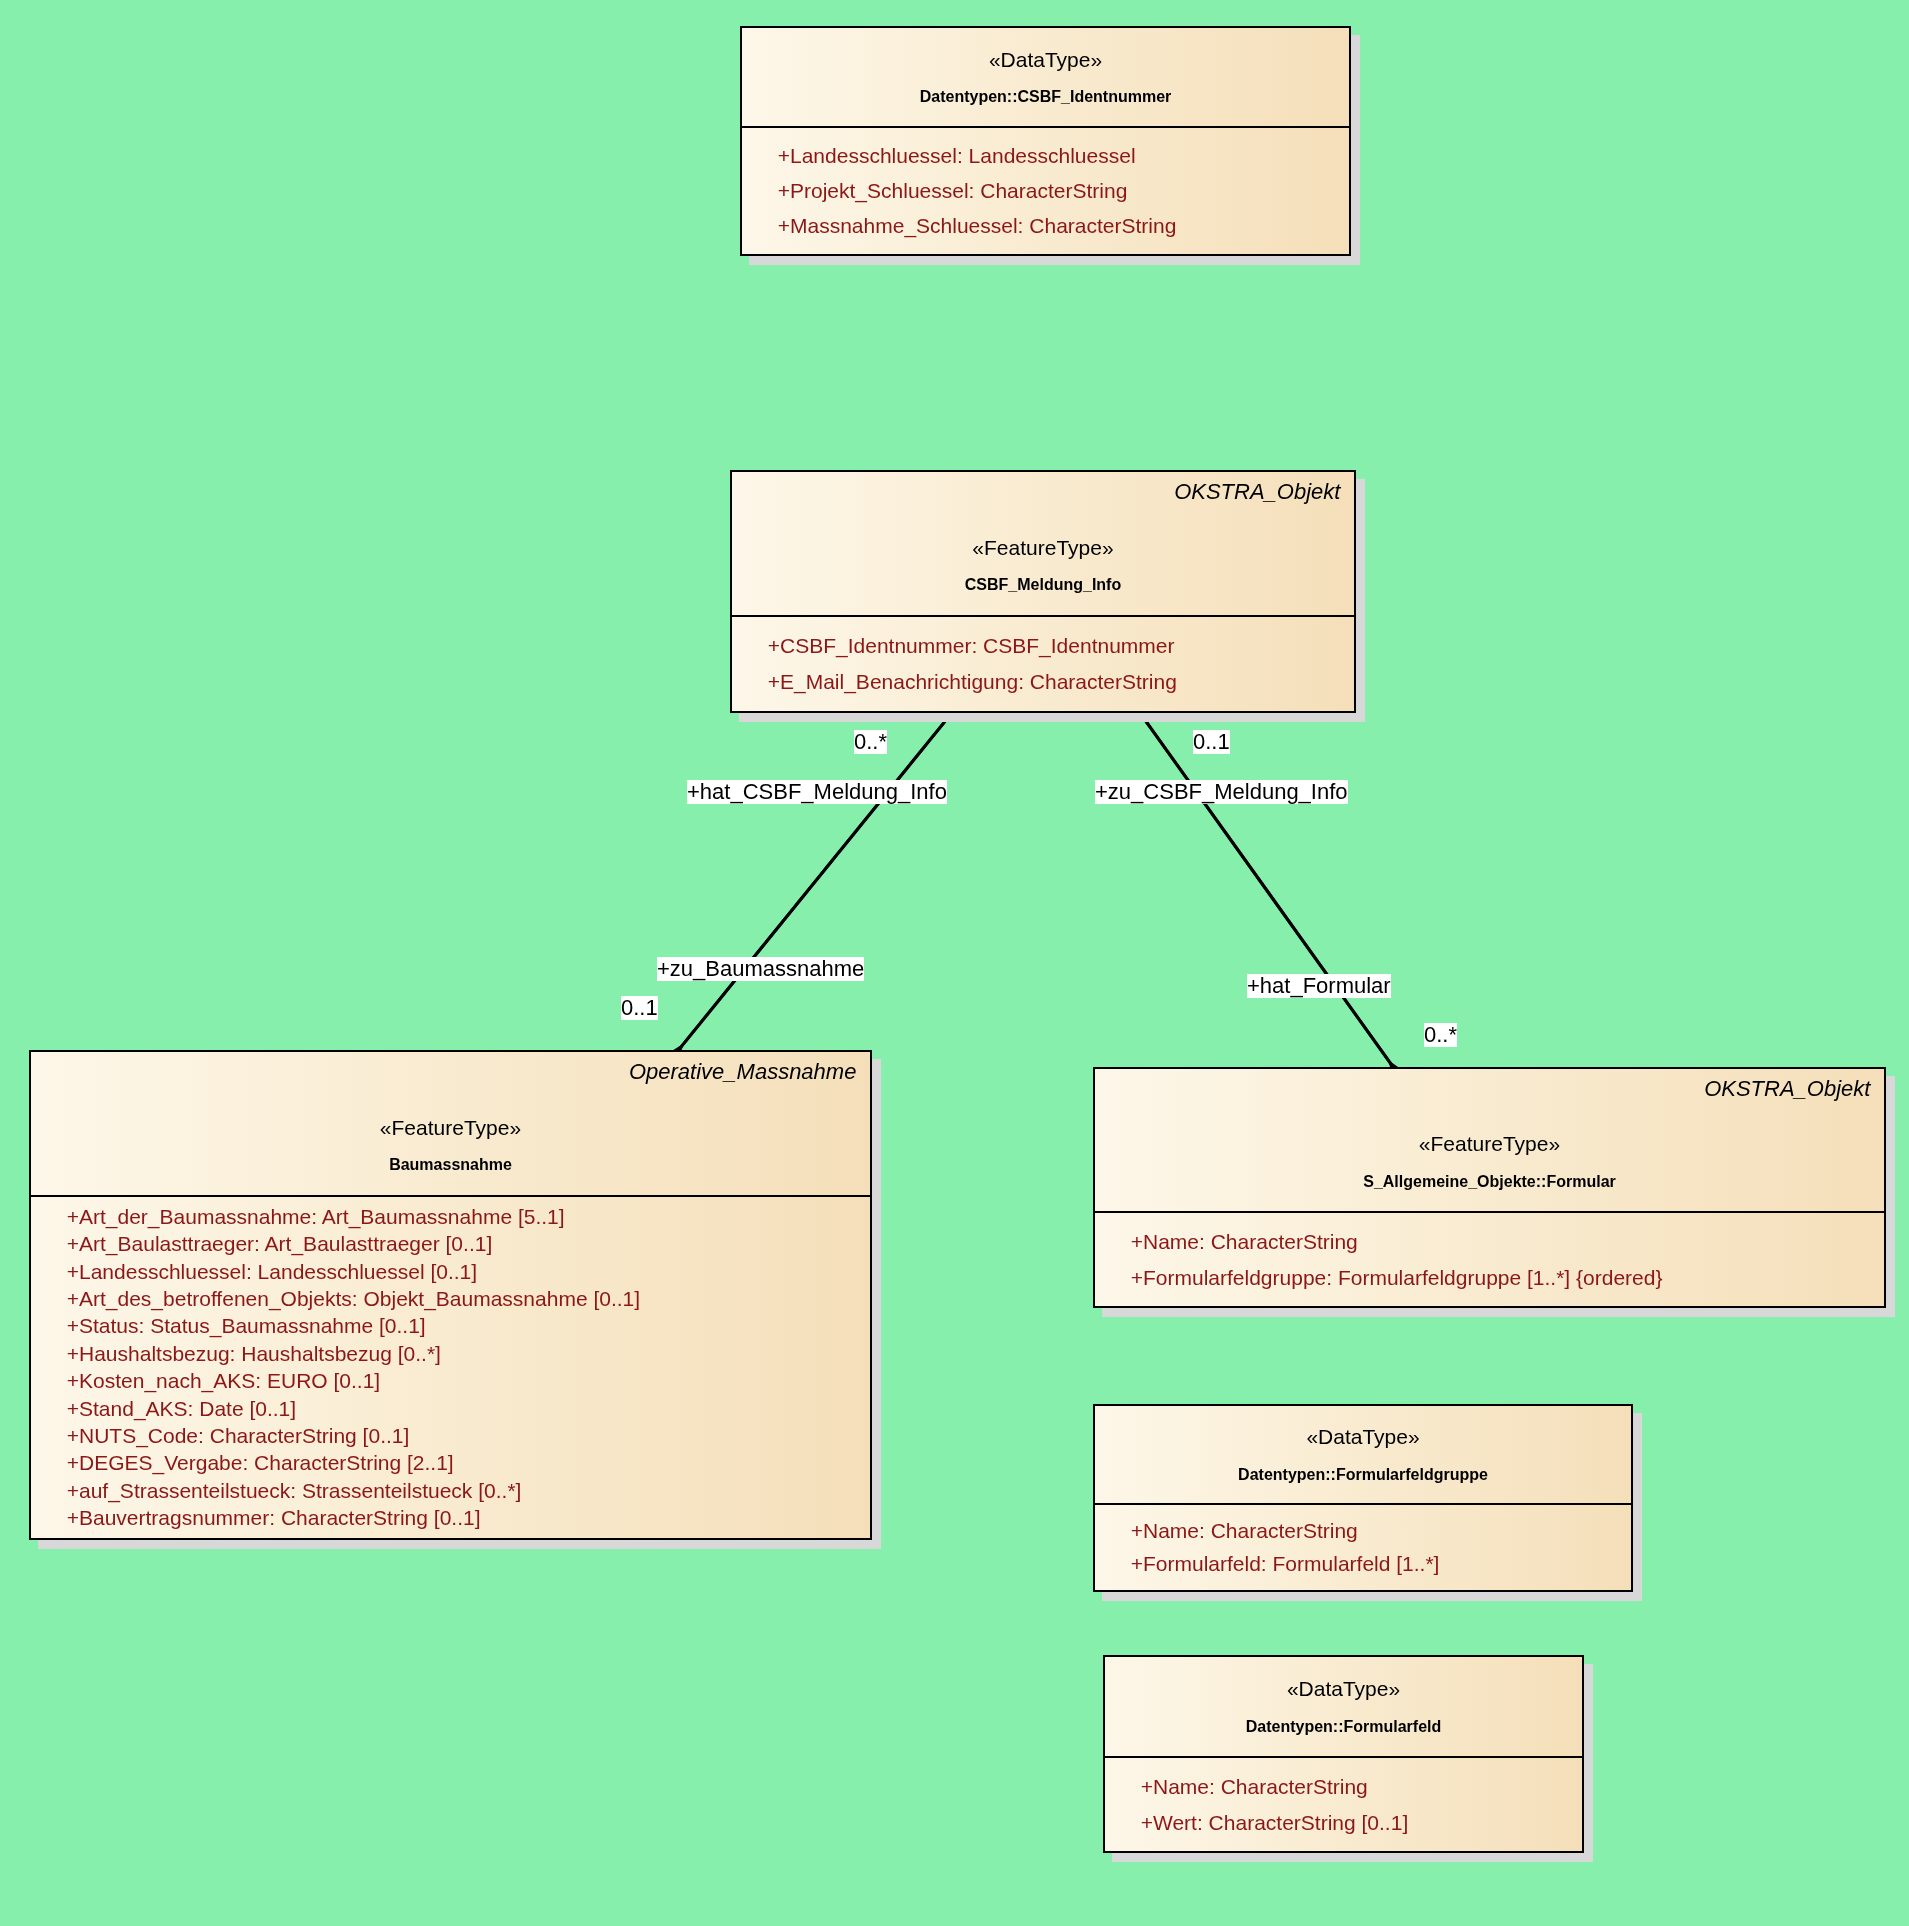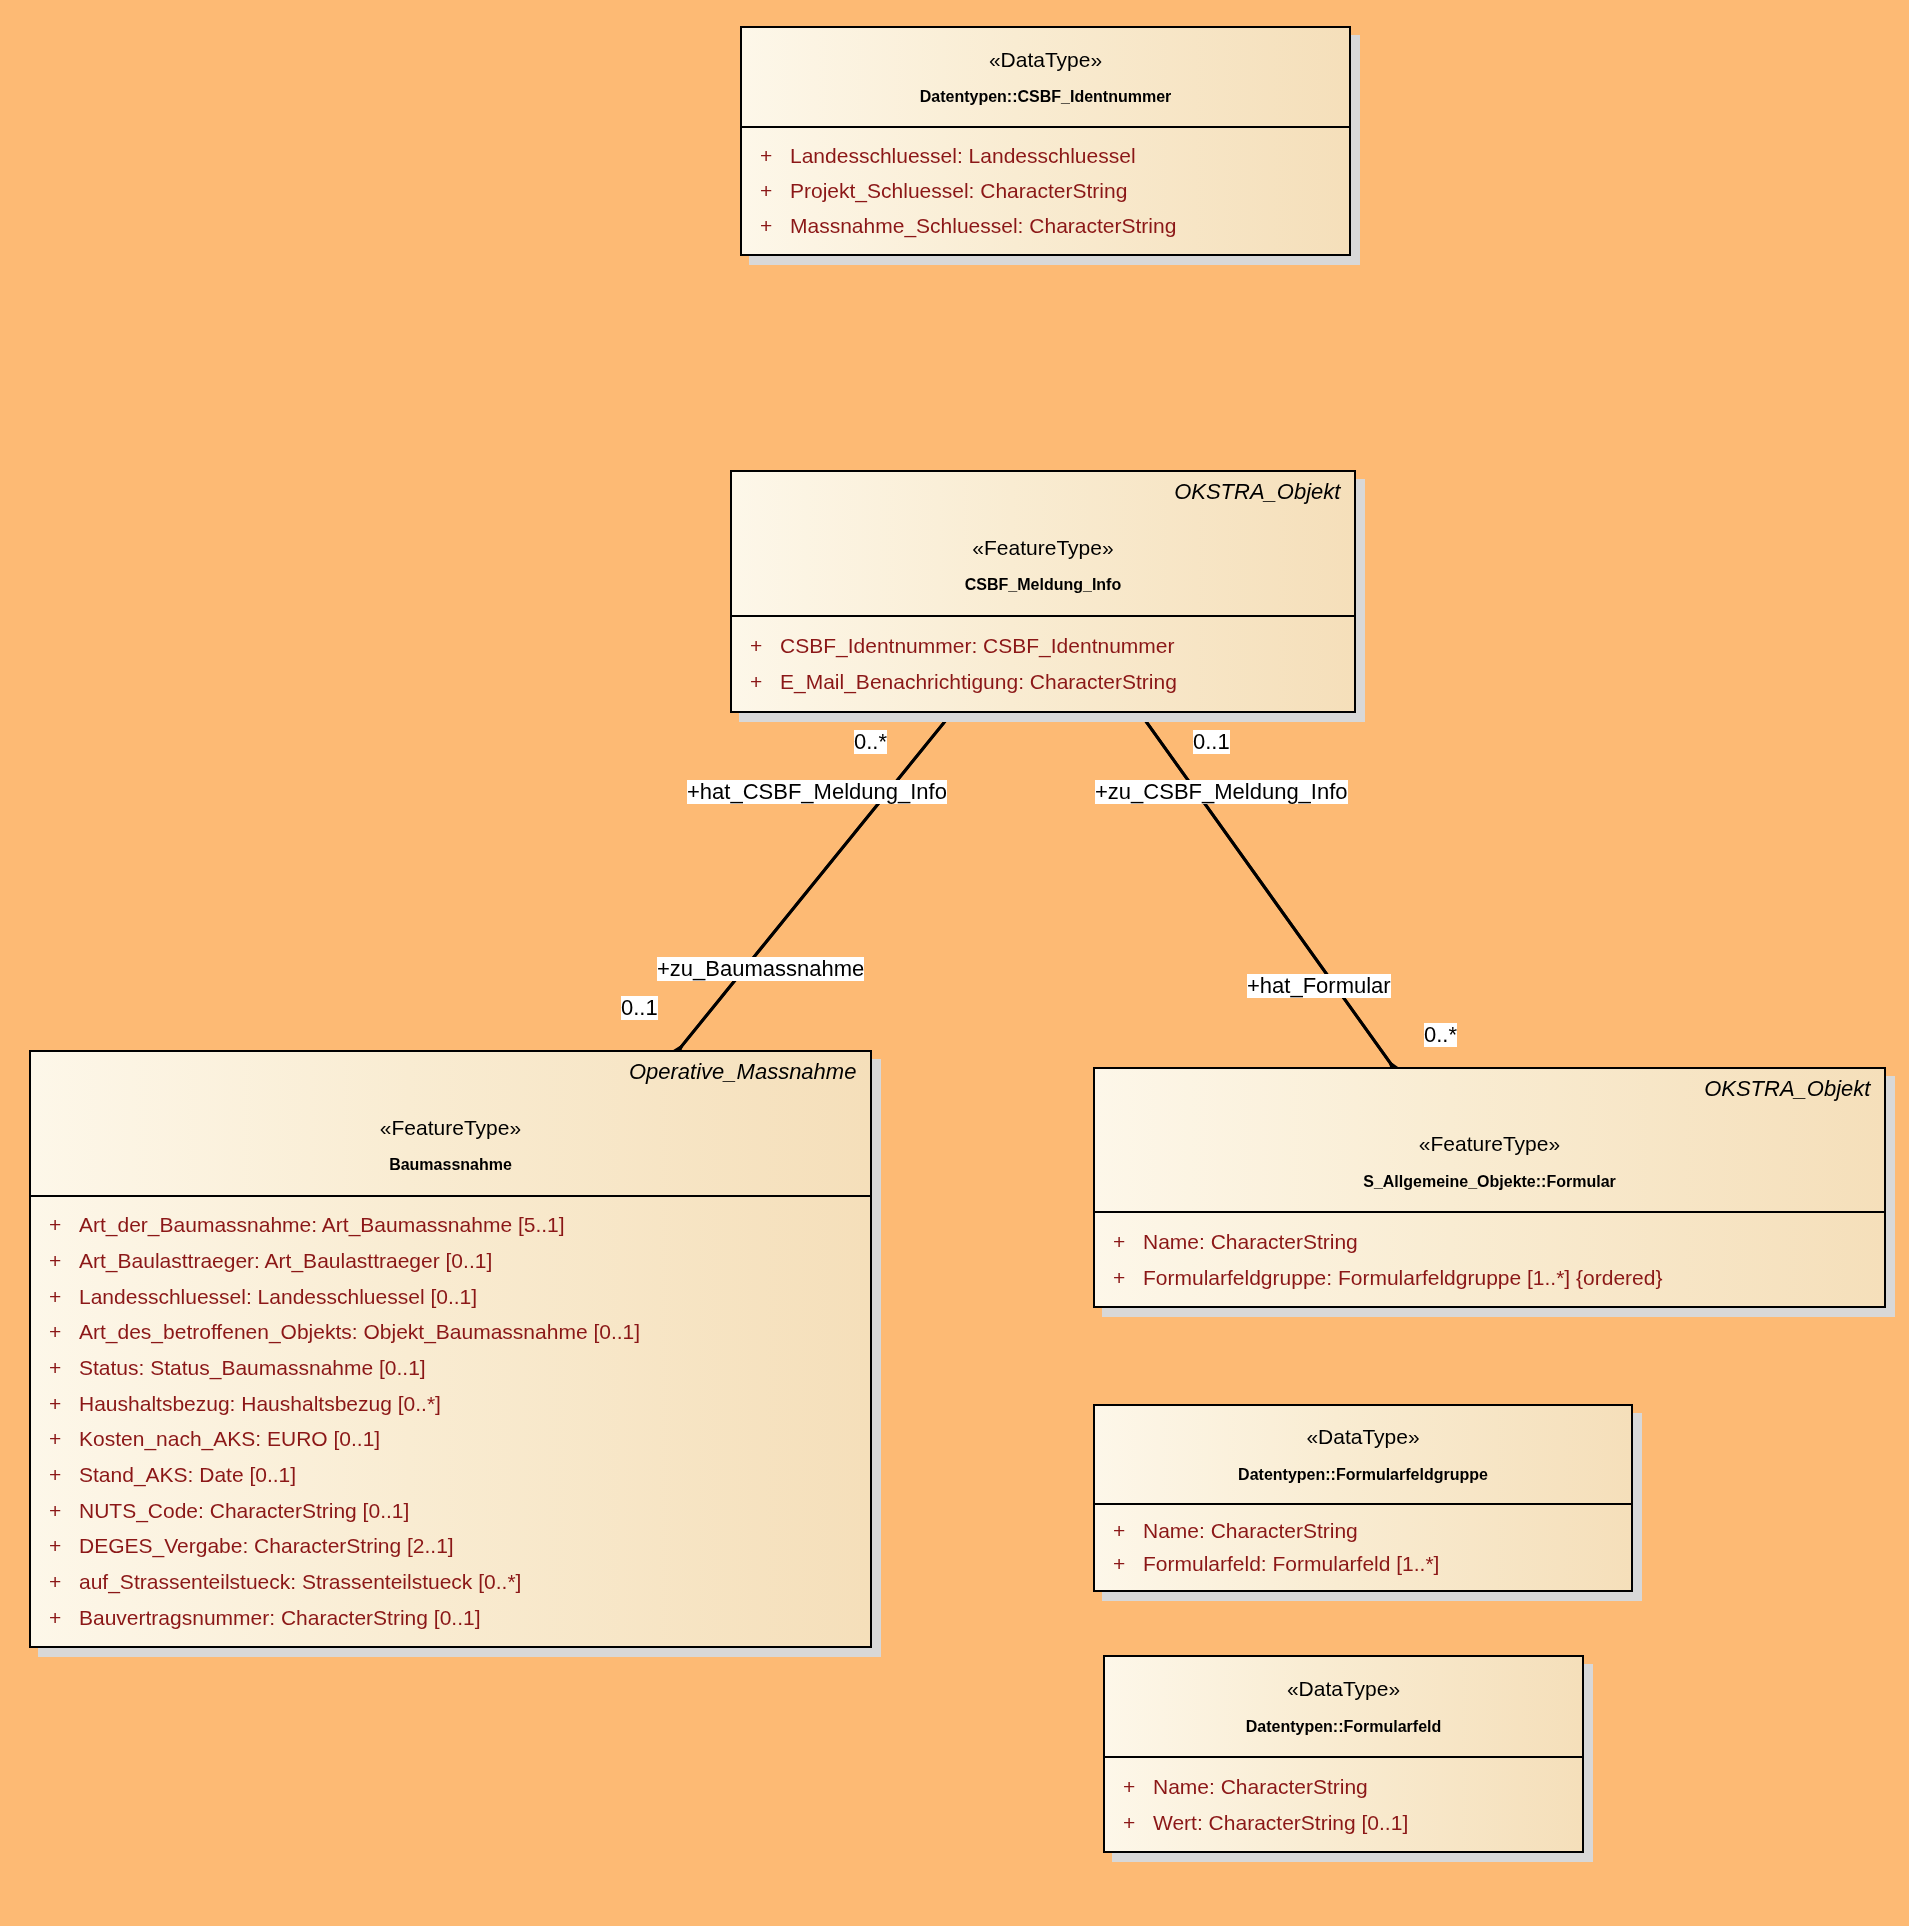--- a/index.html
+++ b/index.html
@@ -1,23 +1,24 @@
 <!DOCTYPE html>
 <html style="font-size:7.3px"><head>
 <meta charset="utf-8">
 <style>
   html, body { margin: 0; padding: 0; background: #ffffff; }
   #canvas {
     position: relative;
     width: 1910px;
     height: 1926px;
-    background: #fdba74;
+    background: #86efac;
     overflow: hidden;
     font-family: "Liberation Sans", sans-serif;
     color: #000000;
+    text-align: right;
   }
   #assoc-layer {
     position: absolute;
     left: 0; top: 0;
     width: 1910px; height: 1926px;
   }
   .uml-box {
     position: absolute;
     box-sizing: border-box;
     background: linear-gradient(90deg, #fdf7e9 0%, #f9ecd2 45%, #f5dfba 100%);
@@ -128,21 +129,21 @@
         <span class="attr-vis">+</span>
         <span class="attr-text">CSBF_Identnummer: CSBF_Identnummer</span>
       </div>
       <div class="attr-row">
         <span class="attr-vis">+</span>
         <span class="attr-text">E_Mail_Benachrichtigung: CharacterString</span>
       </div>
     </div>
   </div>
 
-  <div class="uml-box" style="left:29px; top:1050px; width:843px; height:598px;">
+  <div class="uml-box" style="left:29px; top:1050px; width:843px; height:490px;">
     <div class="title-compartment annotated" style="height:143px;">
       <div class="annotation">Operative_Massnahme</div>
       <div class="stereotype">«FeatureType»</div>
       <div class="class-name">Baumassnahme</div>
     </div>
     <div class="attrs-compartment">
       <div class="attr-row">
         <span class="attr-vis">+</span>
         <span class="attr-text">Art_der_Baumassnahme: Art_Baumassnahme [5..1]</span>
       </div>

